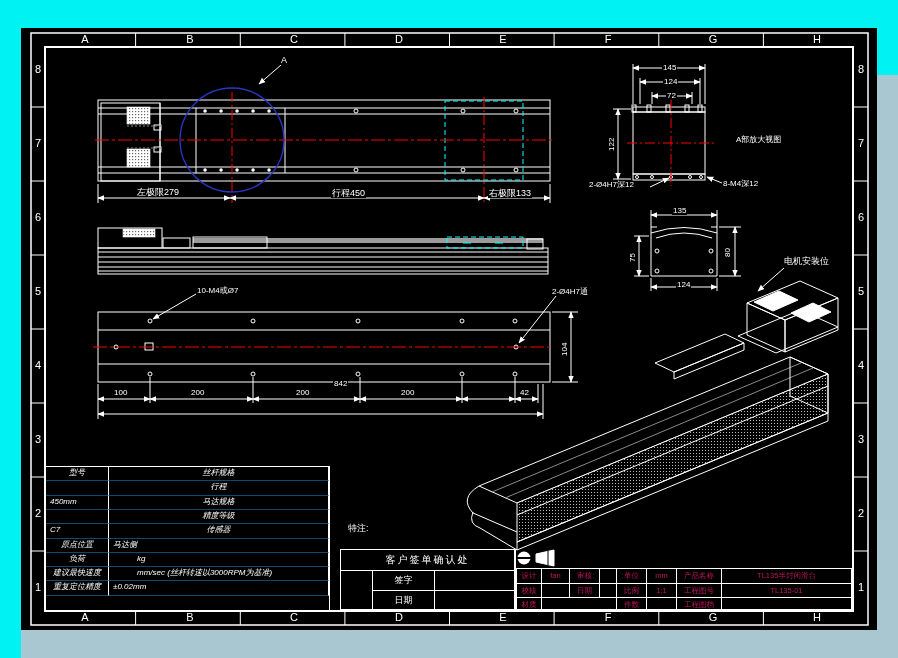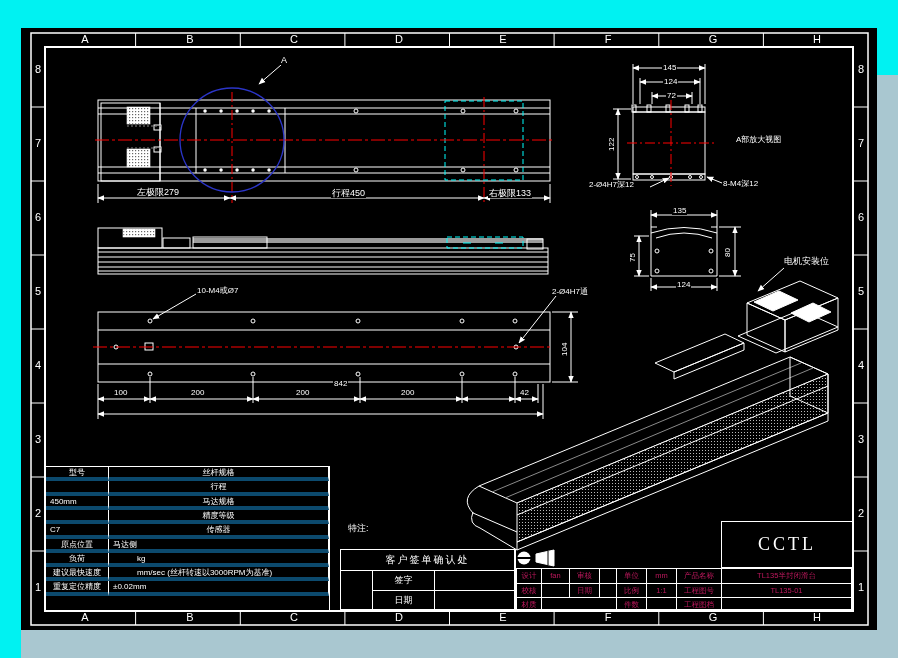--- a/index.html
+++ b/index.html
@@ -12,22 +12,22 @@
   svg{position:absolute;left:0;top:0;}
   .zone{position:absolute;color:#fff;font-size:11px;line-height:1;width:12px;text-align:center;}
   .lbl{position:absolute;color:#fff;font-size:8px;line-height:1;white-space:nowrap;
        background:#000;padding:0 1px;}
   .cn{font-size:9px;}
   .rot{transform:rotate(-90deg);transform-origin:0 0;}
   
   .spec{position:absolute;left:45px;top:466px;width:285px;height:145px;box-sizing:border-box;
         border:1px solid #fff;display:grid;grid-template-columns:63px 1fr;
         grid-template-rows:repeat(10,1fr);}
-  .spec div{box-sizing:border-box;border-right:1px solid #fff;border-bottom:4px solid #0c4a6e;
-        color:#fff;font-size:8px;line-height:12px;white-space:nowrap;overflow:hidden;}
+  .spec div{box-sizing:border-box;border-right:1px solid #fff;border-bottom:1px solid #0c4a6e;
+        color:#fff;font-size:8px;line-height:12px;white-space:nowrap;overflow:hidden;font-style:italic;}
   .spec .k{text-align:center;}
   .spec .v{padding-left:4px;}
   .spec .v.indent{padding-left:28px;}
   
   .sig{position:absolute;left:340px;top:549px;width:176px;height:62px;box-sizing:border-box;
        border:1px solid #fff;display:grid;grid-template-columns:32px 62px 1fr;
        grid-template-rows:21px 1fr 1fr;color:#fff;}
   .sig div{box-sizing:border-box;border-right:1px solid #fff;border-bottom:1px solid #fff;
        font-size:9px;line-height:18px;text-align:center;overflow:hidden;}
   .sig .hdr{grid-column:1/4;font-size:10px;letter-spacing:2px;line-height:20px;}
@@ -337,23 +337,20 @@
   <div class="sig">
     <div class="hdr">客户签单确认处</div>
     <div>签字</div>
     <div></div>
     <div class="big"></div>
     <div>日期</div>
     <div></div>
   </div>
 
 
-  <div class="cctl">
-    <span>CCTL</span>
-  </div>
 
   <div class="tbmain">
     <div>设计</div>
     <div>fan</div>
     <div>审核</div>
     <div></div>
     <div>单位</div>
     <div>mm</div>
     <div>产品名称</div>
     <div>TL135半封闭滑台</div>

